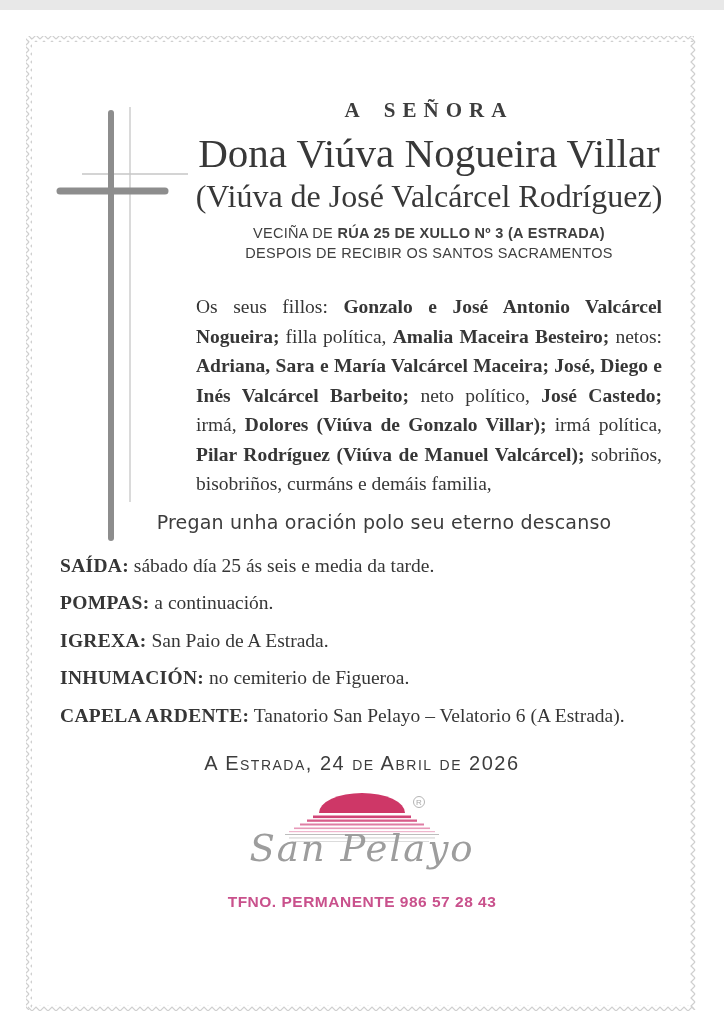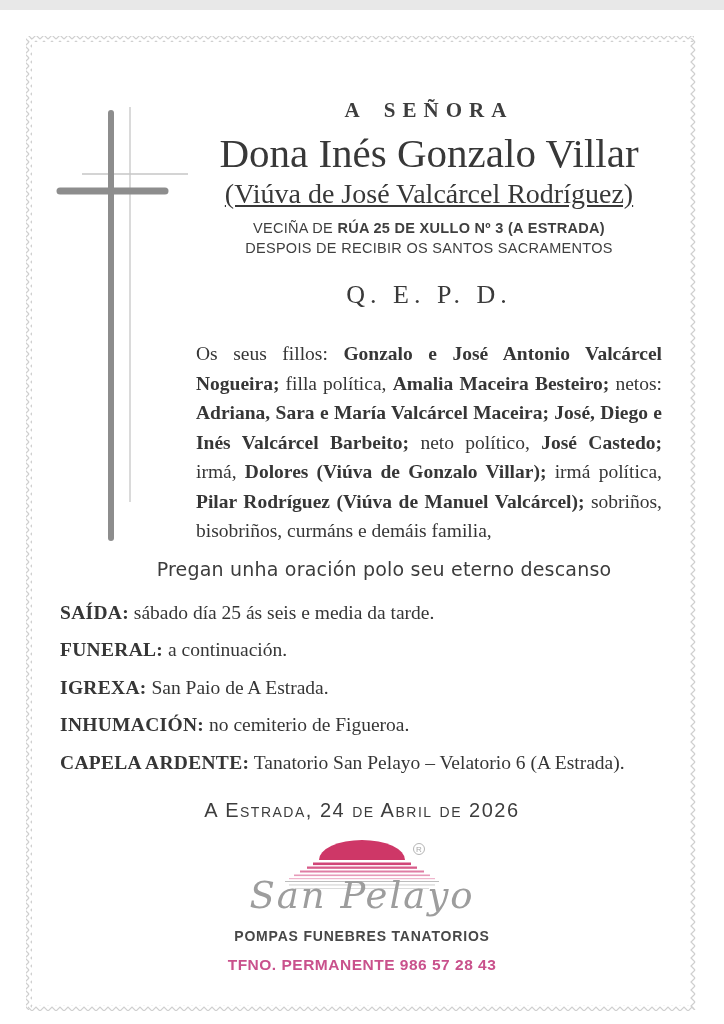--- a/index.html
+++ b/index.html
@@ -14,21 +14,21 @@
     color:#333;
   }
   .decor { position:absolute; inset:0; width:724px; height:1024px; pointer-events:none; }
   .content { position:relative; }
 
   .header-block { padding-top:88px; margin-left:150px; margin-right:16px; text-align:center; }
   .honorific { font-size:21px; letter-spacing:7px; word-spacing:6px; color:#3d3d3d; font-weight:bold;
                font-family:"Liberation Serif", serif; }
   .deceased-name { font-size:41px; line-height:1.05; margin-top:9px; color:#383838; font-weight:normal; }
   .alias { font-size:22px; font-weight:bold; margin-top:6px; letter-spacing:0.5px; color:#3a3a3a; }
-  .widow { font-size:28px; margin-top:3px; color:#383838;text-decoration:underline; }
+  .widow { font-size:32px; margin-top:3px; color:#383838; }
   .detail-lines { margin-top:9px; font-family:"Liberation Sans", sans-serif;
                   font-size:14.5px; line-height:19.5px; color:#3f3f3f; letter-spacing:0.3px; }
   .rip { font-size:26px; letter-spacing:5px; margin-top:22px; color:#3a3a3a; }
 
   .family-par { margin:29px 62px 0 196px; text-align:justify; text-align-last:left;
                 font-size:19.5px; line-height:29.5px; color:#363636; }
   .prayer { margin-top:12px; text-align:center; font-family:"DejaVu Sans", sans-serif;
             font-size:19px; color:#3c3c3c; letter-spacing:0.2px;padding-left:44px; }
 
   .details-list { margin:22px 0 0 60px; }
@@ -71,36 +71,35 @@
       <line x1="82" y1="164" x2="188" y2="164" stroke="#c6c6c6" stroke-width="1.3"></line>
       <line x1="111" y1="103" x2="111" y2="528" stroke="#8d8d8d" stroke-width="6" stroke-linecap="round"></line>
       <line x1="60" y1="181" x2="165" y2="181" stroke="#8d8d8d" stroke-width="7" stroke-linecap="round"></line>
     </g>
   </svg>
 
   <div class="content">
 
     <div class="header-block">
       <div class="honorific">A SEÑORA</div>
-      <div class="deceased-name">Dona Inés Gonzalo Villar</div>
+      <div class="deceased-name">Dona Viúva Nogueira Villar</div>
       <div class="widow">(Viúva de José Valcárcel Rodríguez)</div>
       <div class="detail-lines">
         <div><span>VECIÑA DE </span><span style="font-weight: bold;">RÚA 25 DE XULLO Nº 3 (A ESTRADA)</span></div>
         <div><span>DESPOIS DE RECIBIR OS SANTOS SACRAMENTOS</span></div>
       </div>
-      <div class="rip">Q. E. P. D.</div>
     </div>
 
     <div class="family-par"><span>Os seus  fillos: </span><span style="font-weight: bold;">Gonzalo e José Antonio Valcárcel Nogueira;</span><span> filla política, </span><span style="font-weight: bold;">Amalia Maceira Besteiro;</span><span> netos: </span><span style="font-weight: bold;">Adriana, Sara e María Valcárcel Maceira; José, Diego e Inés Valcárcel Barbeito;</span><span> neto político, </span><span style="font-weight: bold;">José Castedo;</span><span> irmá, </span><span style="font-weight: bold;">Dolores (Viúva de Gonzalo Villar);</span><span> irmá política, </span><span style="font-weight: bold;">Pilar Rodríguez (Viúva de Manuel Valcárcel);</span><span> sobriños, bisobriños, curmáns e demáis familia,</span></div>
 
     <div class="prayer">Pregan unha oración polo seu eterno descanso</div>
 
     <div class="details-list">
       <div class="detail-line"><span class="dl">SAÍDA:</span> <span>sábado día 25 ás seis e media da tarde.</span></div>
-      <div class="detail-line"><span class="dl">FUNERAL:</span> <span>a continuación.</span></div>
+      <div class="detail-line"><span class="dl">POMPAS:</span> <span>a continuación.</span></div>
       <div class="detail-line"><span class="dl">IGREXA:</span> <span>San Paio de A Estrada.</span></div>
       <div class="detail-line"><span class="dl">INHUMACIÓN:</span> <span>no cemiterio de Figueroa.</span></div>
       <div class="detail-line"><span class="dl">CAPELA ARDENTE:</span> <span>Tanatorio San Pelayo – Velatorio 6 (A Estrada).</span></div>
     </div>
 
     <div class="dateline">A Estrada, 24 de Abril de 2026</div>
 
     <div class="logo-wrap">
       <svg width="250" height="88" viewBox="0 0 250 88" xmlns="http://www.w3.org/2000/svg">
         <path d="M 82 24 A 43 20 0 0 1 168 24 Z" fill="#ce3767"></path>
@@ -111,17 +110,16 @@
         <rect x="52" y="42" width="146" height="1.2" fill="#efb6cd"></rect>
         <rect x="48" y="45" width="154" height="1.0" fill="#bdbdbd"></rect>
         <rect x="52" y="48.5" width="146" height="0.9" fill="#c7c7c7"></rect>
         <rect x="58" y="52" width="134" height="0.8" fill="#d2d2d2"></rect>
         <circle cx="182" cy="13" r="5.5" fill="none" stroke="#b5b5b5" stroke-width="1"></circle>
         <text x="182" y="16" text-anchor="middle" font-size="8" fill="#a8a8a8" font-family="Liberation Sans, sans-serif">R</text>
         <text x="125" y="72" text-anchor="middle" font-size="37" fill="#9d9d9d" class="brand-script" letter-spacing="2">San Pelayo</text>
       </svg>
     </div>
 
-    <div class="tagline">POMPAS FUNEBRES TANATORIOS</div>
     <div class="phone">TFNO. PERMANENTE 986 57 28 43</div>
 
   </div>
 </div>
 
 </body></html>

